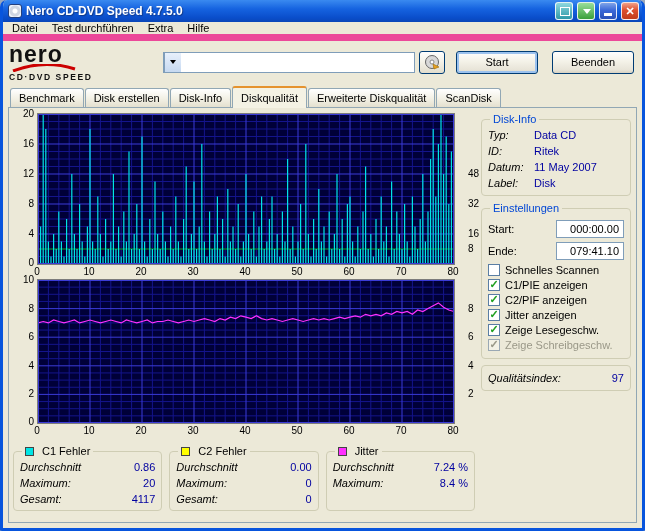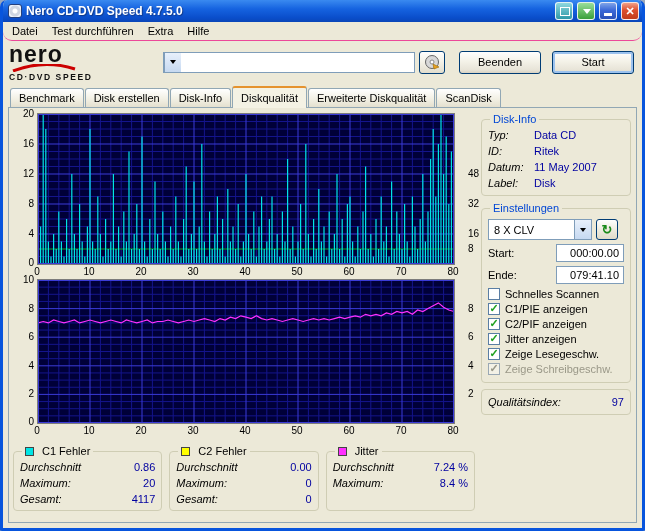--- a/index.html
+++ b/index.html
@@ -28,21 +28,21 @@
   .tbtn.extra2{background:linear-gradient(180deg,#9ade9a,#3aa03a);}
   .tbtn.extra2::after{content:"";position:absolute;left:5px;top:6px;border-left:4px solid transparent;
     border-right:4px solid transparent;border-top:5px solid #fff;}
   .tbtn.min{background:linear-gradient(180deg,#7fa4e8,#3b69d8 45%,#2a50b8);}
   .tbtn.min::after{content:"";position:absolute;left:4px;bottom:3px;width:8px;height:3px;background:#fff;}
   .tbtn.close{background:linear-gradient(180deg,#f1a088,#dd4f2e 45%,#c13c1b);
     color:#fff;font-size:11px;font-weight:bold;display:flex;align-items:center;justify-content:center;}
 
   
   .menubar{height:19px;flex:0 0 19px;display:flex;align-items:center;background:#ECE9D8;
-    border-bottom:1px solid #ec4899;padding:0 2px;border-radius:9px;}
+    border-bottom:7px solid #ec4899;padding:0 2px;}
   .menu-item{font-size:11px;padding:2px 7px;cursor:default;}
 
   
   .toolbar{height:42px;flex:0 0 42px;display:flex;align-items:center;padding:2px 8px 2px 6px;}
   .logo{width:152px;flex:0 0 152px;display:flex;flex-direction:column;align-items:flex-start;line-height:1;}
   .logo .main{font-size:23px;font-weight:bold;letter-spacing:1px;color:#111;}
   .logo svg{display:block;margin:-2px 0 0 2px;}
   .logo .sub{font-size:8.5px;font-weight:bold;letter-spacing:1.6px;color:#111;margin-top:1px;}
   .combo{display:flex;align-items:center;background:#fff;border:1px solid #7F9DB9;height:21px;}
   .combo .txt{flex:1;font-size:11px;padding:0 5px;white-space:nowrap;overflow:hidden;}
@@ -153,22 +153,22 @@
     <div class="combo drive-combo">
       <span class="arrowbtn"></span>
     </div>
     <span class="toolbtn">
       <svg width="16" height="16">
         <circle cx="8" cy="8" r="6.5" fill="#d8d8d8" stroke="#666"></circle>
         <circle cx="8" cy="8" r="2" fill="#fff" stroke="#888"></circle>
         <path d="M9,10 L15,13 L10,15 Z" fill="#e8a020" stroke="#9a6a00" stroke-width="0.6"></path>
       </svg>
     </span>
+    <button class="btn default start-btn">Start</button>
     <button class="btn quit-btn">Beenden</button>
-    <button class="btn default start-btn">Start</button>
   </div>
 
   <div class="tabwrap">
     <div class="tabstrip">
       <span class="tab">Benchmark</span>
       <span class="tab">Disk erstellen</span>
       <span class="tab">Disk-Info</span>
       <span class="tab active">Diskqualität</span>
       <span class="tab">Erweiterte Diskqualität</span>
       <span class="tab">ScanDisk</span>
@@ -443,27 +443,20 @@
               <div class="kv">
                 <span class="k">Label:</span>
                 <span class="v">Disk</span>
               </div>
             </div>
         </fieldset>
 
         <fieldset class="settings-box">
           <legend>Einstellungen</legend>
 
-          <div class="row">
-            <div class="combo speed-combo">
-              <span class="txt">8 X CLV</span>
-              <span class="arrowbtn"></span>
-            </div>
-            <span class="mini-btn">↻</span>
-          </div>
 
           <div class="fldrow">
             <span>Start:</span>
             <span class="edit">000:00.00</span>
           </div>
           <div class="fldrow">
             <span>Ende:</span>
             <span class="edit">079:41.10</span>
           </div>
 

